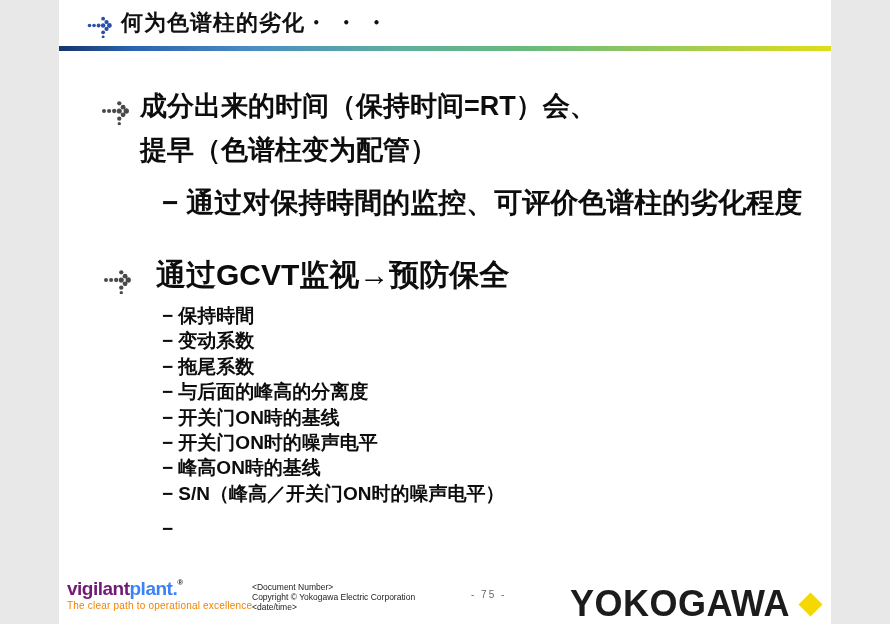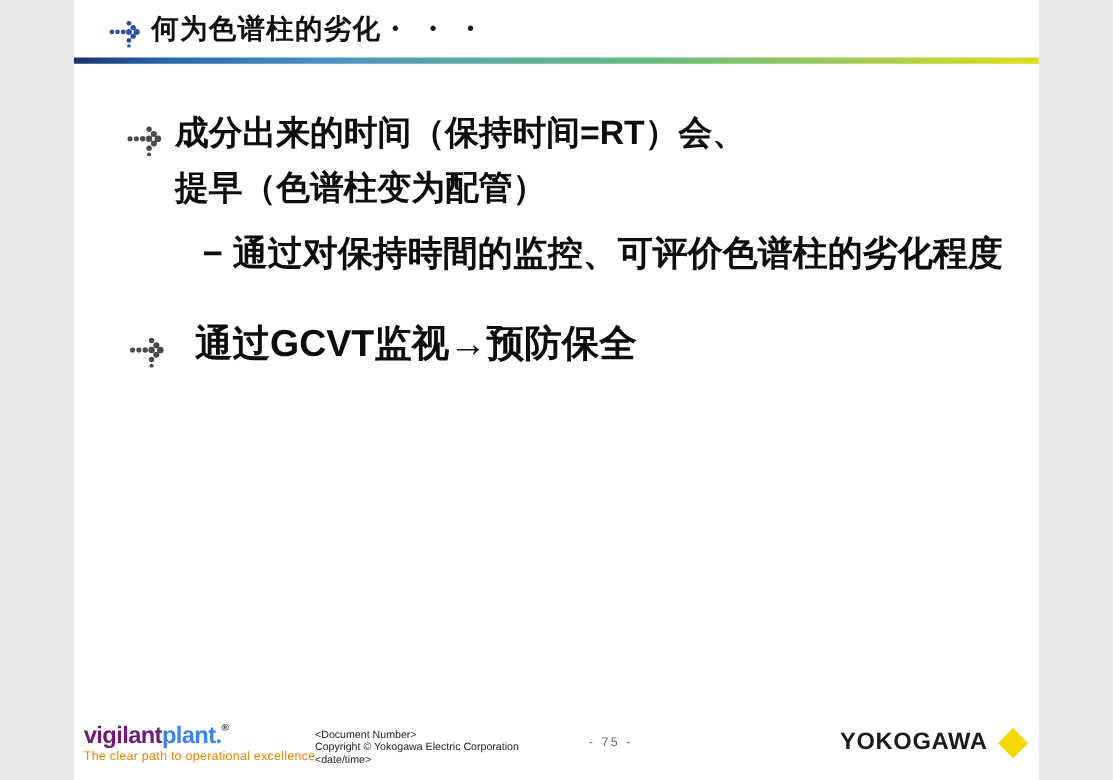--- a/index.html
+++ b/index.html
@@ -71,21 +71,21 @@
   }
   .page-number {
     position: absolute; left: 412px; top: 589px;
     font-size: 10px; color: #666; letter-spacing: 2px; white-space: nowrap;
   }
   .footer-right {
     position: absolute; right: 12px; top: 583px;
     display: flex; align-items: center;
   }
   .yokogawa-wordmark {
-    font-size: 19px; font-weight: 700; color: #1c1c1c;
+    font-size: 36px; font-weight: 700; color: #1c1c1c;
     letter-spacing: 0.5px; white-space: nowrap;
   }
   .diamond {
     width: 17px; height: 17px; margin-left: 12px;
     background: #f5d800; transform: rotate(45deg);
   }
 </style>
 </head>
 <body>
 
@@ -137,20 +137,31 @@
       <circle cx="14" cy="5" r="1.7"></circle>
         <circle cx="17" cy="8" r="1.9"></circle>
       <circle cx="19.5" cy="11" r="2.1"></circle>
       <circle cx="17" cy="14" r="1.9"></circle>
         <circle cx="14" cy="17" r="1.7"></circle>
       <circle cx="14" cy="21" r="1.3"></circle>
     </g>
   </svg>
   <div class="bullet2-heading">通过GCVT监视→预防保全</div>
 
+  <div class="sub-list">
+    <div class="list-item">− 保持時間</div>
+    <div class="list-item">− 变动系数</div>
+    <div class="list-item">− 拖尾系数</div>
+    <div class="list-item">− 与后面的峰高的分离度</div>
+    <div class="list-item">− 开关门ON時的基线</div>
+    <div class="list-item">− 开关门ON时的噪声电平</div>
+    <div class="list-item">− 峰高ON時的基线</div>
+    <div class="list-item">− S/N（峰高／开关门ON时的噪声电平）</div>
+    <div class="list-item lone-dash">−</div>
+  </div>
 
   <div class="footer-left">
     <div class="vp-logo">
       <span class="vp-black">vigilant</span><span class="vp-orange">plant.</span><span class="vp-reg">®</span>
     </div>
     <div class="vp-tagline">The clear path to operational excellence</div>
   </div>
 
   <div class="doc-info">
     <div>&lt;Document Number&gt;</div>

